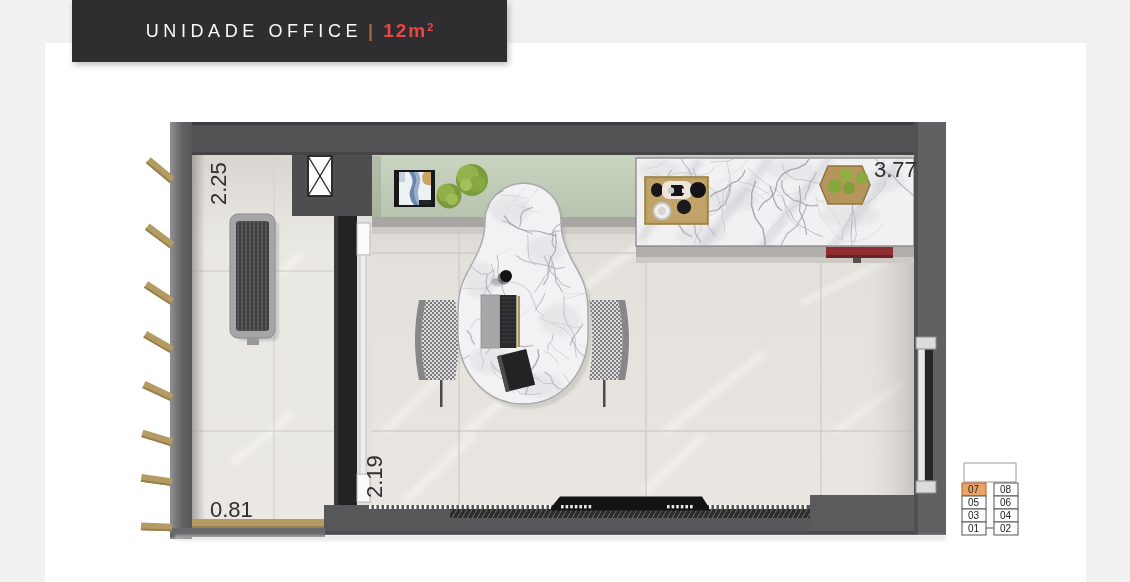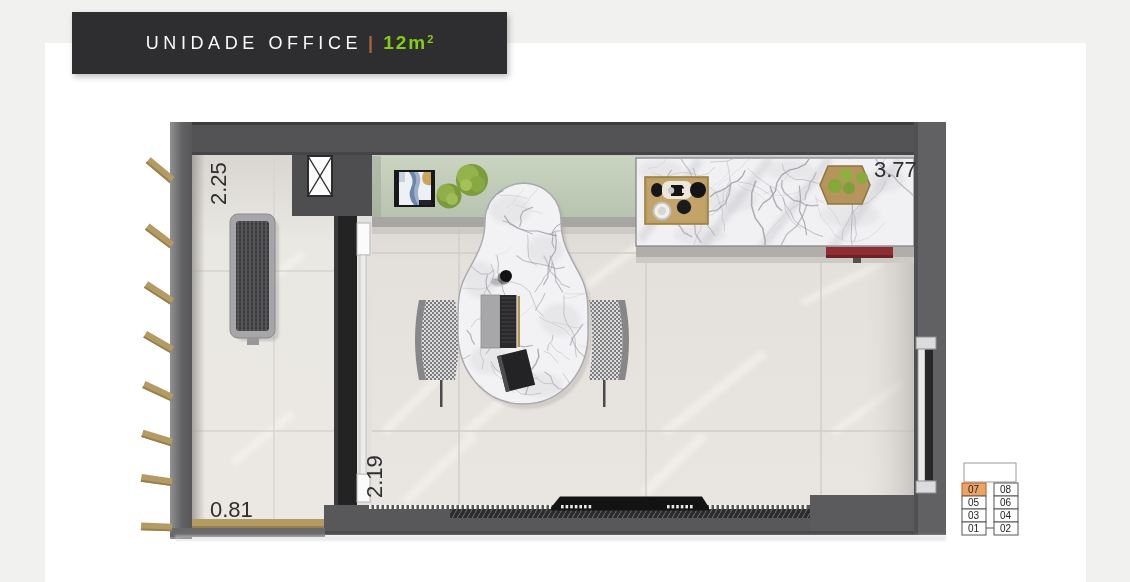--- a/index.html
+++ b/index.html
@@ -1,21 +1,21 @@
 <!DOCTYPE html>
 <html><head>
 <meta charset="utf-8">
 <style>
   html,body{margin:0;padding:0;}
   body{width:1130px;height:582px;background:#f1f1f0;font-family:"Liberation Sans",sans-serif;overflow:hidden;position:relative;}
   #panel{position:absolute;left:45px;top:43px;width:1041px;height:539px;background:#ffffff;}
-  #banner{position:absolute;left:72px;top:12px;width:435px;height:62px;background:#2e2e30;box-shadow:2px 3px 6px rgba(0,0,0,0.25);display:flex;align-items:center;justify-content:center;}
+  #banner{position:absolute;left:72px;top:0;width:435px;height:62px;background:#2e2e30;box-shadow:2px 3px 6px rgba(0,0,0,0.25);display:flex;align-items:center;justify-content:center;}
   #banner .t1{color:#fafafa;font-size:18px;letter-spacing:4.6px;font-weight:500;}
   #banner .sep{color:#a8653e;font-weight:700;font-size:18px;margin:0 10px 0 6px;}
-  #banner .t2{color:#84cc16;font-size:19px;font-weight:700;letter-spacing:2px;}
+  #banner .t2{color:#ef4444;font-size:19px;font-weight:700;letter-spacing:2px;}
   #banner sup{font-size:11px;font-weight:700;vertical-align:6px;letter-spacing:0;}
   svg{position:absolute;left:0;top:0;}
 </style>
 </head>
 <body>
 <div id="panel"></div>
 <div id="banner">
     <span class="t1">UNIDADE OFFICE</span>
     <span class="sep">|</span>
     <span class="t2">12m<sup>2</sup></span>

